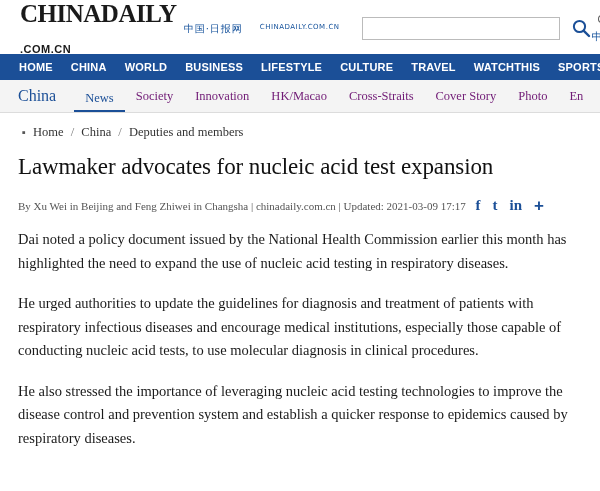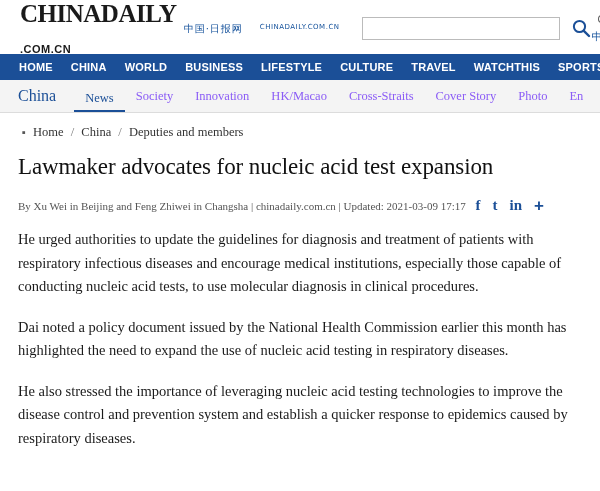--- a/index.html
+++ b/index.html
@@ -142,21 +142,21 @@
     border-bottom: 1px solid #dcdcdc;
     height: 32px;
     display: flex;
     align-items: center;
     padding-left: 18px;
     overflow: hidden;
     white-space: nowrap;
   }
   .subnav .item {
     font-size: 12.5px;
-    color: #8b5cf6;
+    color: #701a75;
     text-decoration: none;
     padding: 0 11px;
     font-family: "Liberation Serif", serif;
   }
   .subnav .item.section {
     color: #1b4f97;
     font-size: 16px;
     font-weight: normal;
     padding-left: 0;
     padding-right: 18px;
@@ -329,17 +329,17 @@
     <div class="byline">By Xu Wei in Beijing and Feng Zhiwei in Changsha | chinadaily.com.cn | Updated: 2021-03-09 17:17</div>
     <div class="share">
       <span class="icn">f</span>
       <span class="icn">t</span>
       <span class="icn">in</span>
       <span class="plus">+</span>
     </div>
   </div>
 
   <div class="article">
+    <p>Dai noted a policy document issued by the National Health Commission earlier this month has highlighted the need to expand the use of nucleic acid testing in respiratory diseases.</p>
     <p>He urged authorities to update the guidelines for diagnosis and treatment of patients with respiratory infectious diseases and encourage medical institutions, especially those capable of conducting nucleic acid tests, to use molecular diagnosis in clinical procedures.</p>
-    <p>Dai noted a policy document issued by the National Health Commission earlier this month has highlighted the need to expand the use of nucleic acid testing in respiratory diseases.</p>
     <p>He also stressed the importance of leveraging nucleic acid testing technologies to improve the disease control and prevention system and establish a quicker response to epidemics caused by respiratory diseases.</p>
   </div>
 </div>
 
 </body></html>

